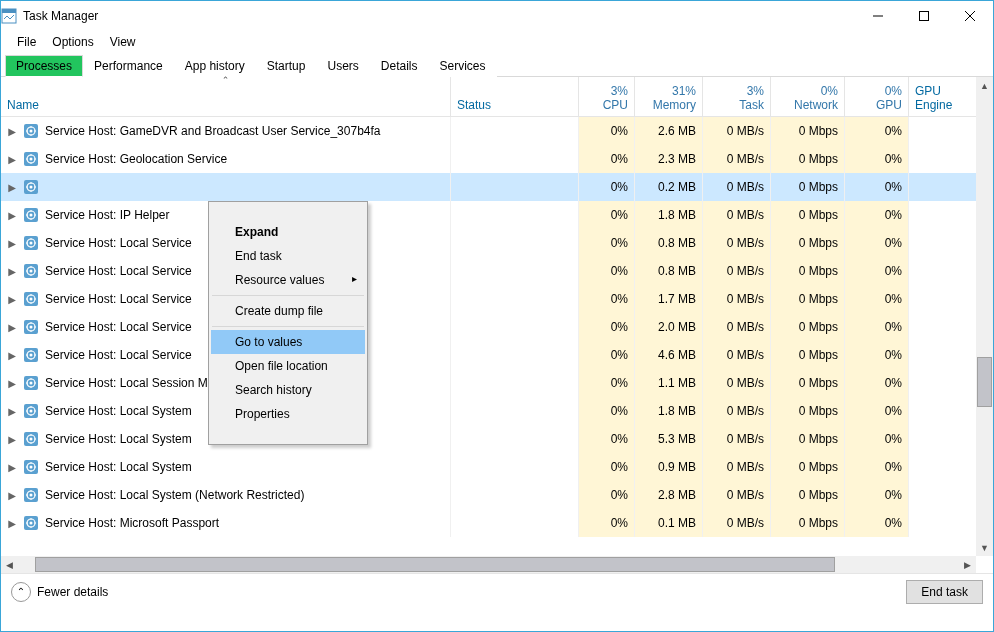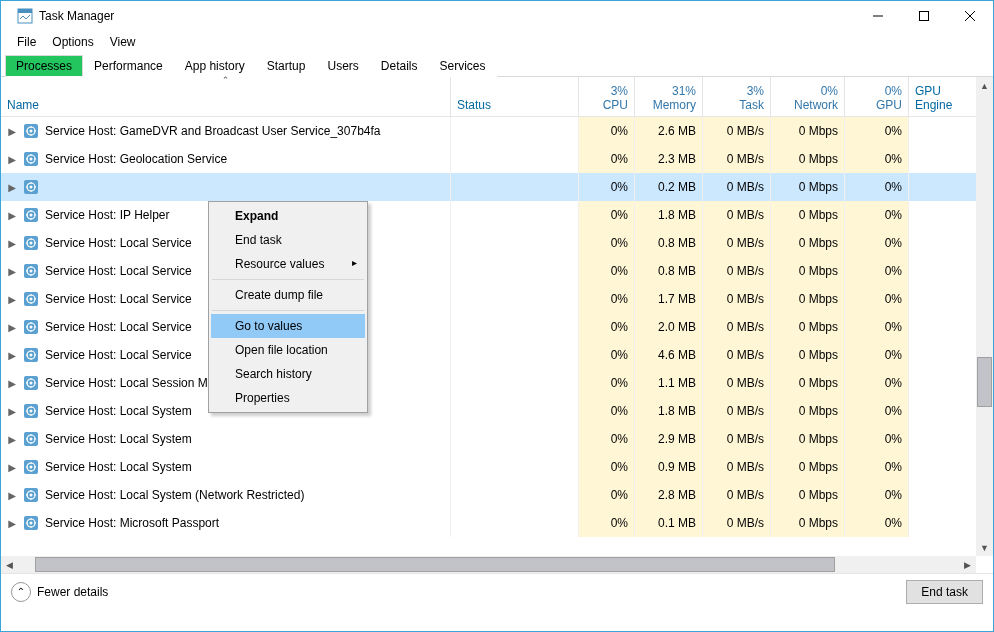--- a/index.html
+++ b/index.html
@@ -1,18 +1,18 @@
 <!DOCTYPE html>
 <html><head>
 <meta charset="utf-8">
 <style>
 * { margin:0; padding:0; box-sizing:border-box; font-family:"Segoe UI",Arial,sans-serif; }
 body { background:#fff; width:994px; height:632px; overflow:hidden; border:1px solid #3aa6d8; position:relative; }
 
-.titlebar { height:30px; display:flex; align-items:center; padding-left:16px; background:#fff; }
+.titlebar { height:30px; display:flex; align-items:center; padding-left:0; background:#fff; }
 .titlebar .app-icon { width:16px; height:16px; margin-right:6px; }
 .titlebar .title { font-size:12px; flex:1; }
 .win-btn { width:46px; height:30px; display:flex; align-items:center; justify-content:center; }
 .win-btn svg { display:block; }
 
 .menubar { height:22px; display:flex; align-items:flex-start; padding-left:8px; gap:0; border-bottom:1px solid #fff; }
 .menubar span { font-size:12px; padding:4px 8px; }
 
 .tabs { display:flex; align-items:flex-end; border-bottom:1px solid #d9d9d9; padding-left:4px; height:24px; background:#fff; }
 .tab { font-size:12px; padding:3px 10px; border:1px solid transparent; position:relative; top:1px; background:#fff; }
@@ -42,21 +42,21 @@
 .v-thumb { position:absolute; left:1px; right:1px; background:#c2c3c9; border:1px solid #a0a0a0; }
 .h-scroll { position:absolute; left:0; right:17px; bottom:0; height:17px; background:#f0f0f0; display:flex; align-items:center; }
 .h-thumb { height:15px; background:#c2c3c9; border:1px solid #a0a0a0; margin-left:17px; }
 .h-arrow,.v-arrow { width:17px; height:17px; display:flex; align-items:center; justify-content:center; color:#555; font-size:9px; }
 
 .footer { height:36px; border-top:1px solid #e5e5e5; display:flex; align-items:center; padding:0 10px; justify-content:space-between; }
 .fewer { display:flex; align-items:center; gap:6px; font-size:12px; }
 .circ { width:20px; height:20px; border:1px solid #999; border-radius:50%; display:flex; align-items:center; justify-content:center; font-size:10px; }
 .end-btn { font-size:12px; padding:4px 14px; border:1px solid #adadad; background:#e1e1e1; }
 
-.ctx-menu { position:absolute; background:#f0f0f0; border:1px solid #a0a0a0; box-shadow:3px 3px 3px rgba(0,0,0,.2); font-size:12px; padding:2px 2px; z-index:10; }
+.ctx-menu { position:absolute; background:#f0f0f0; border:1px solid #a0a0a0; box-shadow:3px 3px 3px rgba(0,0,0,.2); font-size:12px; padding:18px 2px; z-index:10; }
 .ctx-menu .item { padding:5px 30px 5px 24px; white-space:nowrap; position:relative; }
 .ctx-menu .item.bold { font-weight:600; }
 .ctx-menu .item.hov { background:#91c9f7; }
 .ctx-menu .item.sub::after { content:"▸"; position:absolute; right:8px; font-size:10px; }
 .ctx-menu .sep { height:1px; background:#d7d7d7; margin:3px 1px; }
 </style>
 </head>
 <body>
 
 <div class="titlebar">
@@ -384,21 +384,21 @@
             <circle cx="8" cy="8" r="1.5" fill="#fff"></circle>
             <line x1="8" y1="3" x2="8" y2="5" stroke="#fff"></line>
             <line x1="8" y1="11" x2="8" y2="13" stroke="#fff"></line>
             <line x1="3" y1="8" x2="5" y2="8" stroke="#fff"></line>
             <line x1="11" y1="8" x2="13" y2="8" stroke="#fff"></line>
           </svg>
           <span>Service Host: Local System</span>
         </div>
         <div></div>
         <div class="num">0%</div>
-        <div class="num">2.9 MB</div>
+        <div class="num">5.3 MB</div>
         <div class="num">0 MB/s</div>
         <div class="num">0 Mbps</div>
         <div class="num">0%</div>
         <div></div>
       </div>
       <div class="row">
         <div class="namecell">
           <span class="exp">▶</span>
           <svg class="sv-icon" viewBox="0 0 16 16">
             <rect x="1" y="1" width="14" height="14" rx="2" fill="#5aa0d0"></rect>

